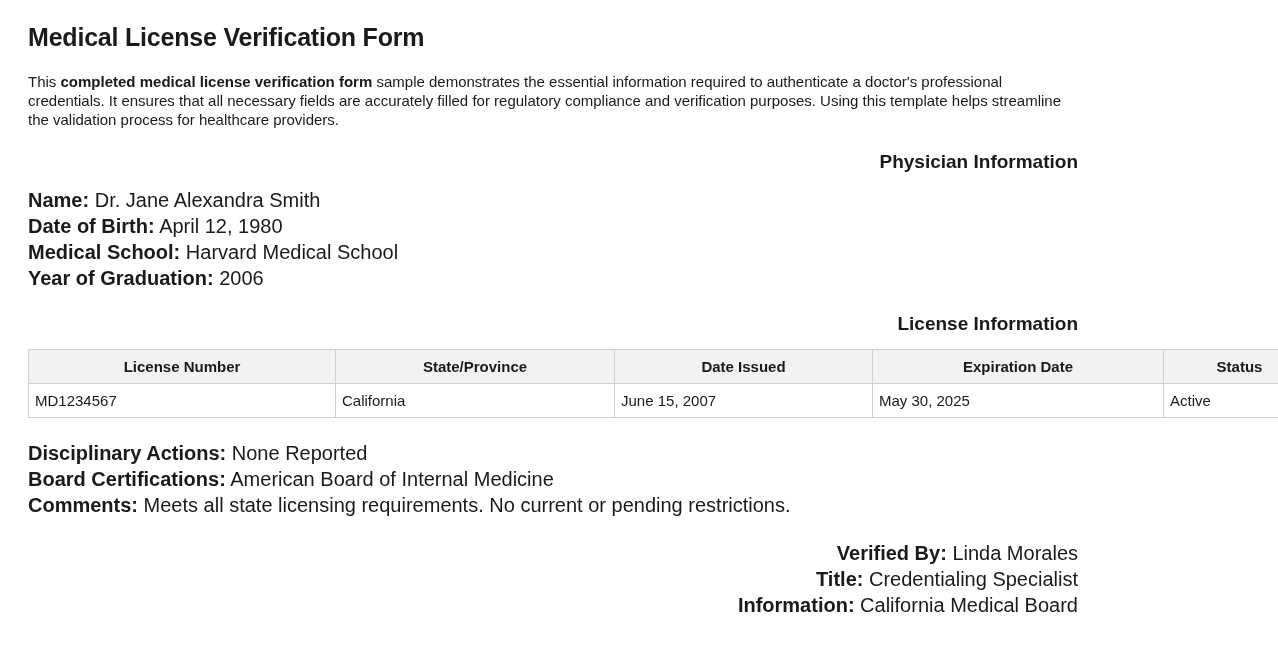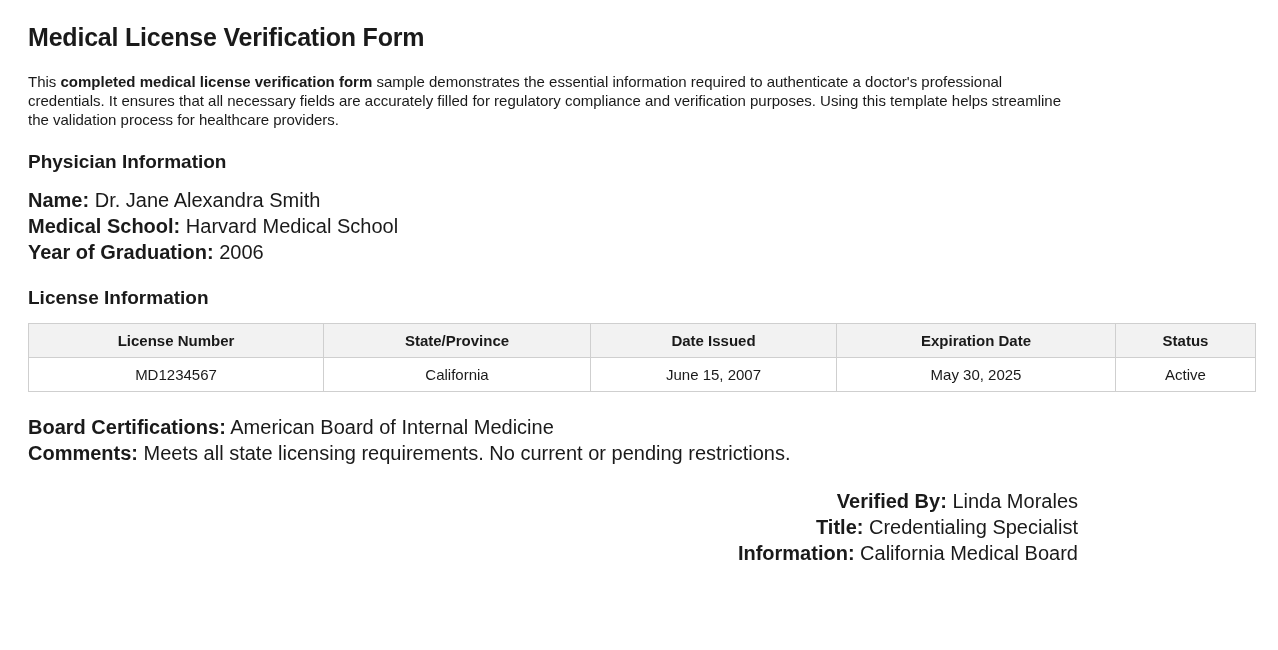--- a/index.html
+++ b/index.html
@@ -30,20 +30,21 @@
     font-size: 15px;
     line-height: 19px;
     margin: 0 0 22px 0;
     max-width: 1205px;
   }
   p.intro b { font-weight: bold; }
   h2.section {
     font-size: 19px;
     font-weight: bold;
     margin: 0 0 14px 0;
+    text-align: right;
   }
   .field-list {
     margin: 0 0 22px 0;
   }
   .field-row {
     font-size: 20px;
     line-height: 26px;
   }
   .field-label {
     font-weight: bold;
@@ -54,30 +55,30 @@
   table.license-table {
     border-collapse: collapse;
     width: 1222px;
     margin: 0 0 22px 0;
     table-layout: fixed;
   }
   table.license-table th,
   table.license-table td {
     border: 1px solid #cfcfcf;
     font-size: 15px;
-    padding: 8px 0;
+    padding: 8px 6px;
     height: 14px;
   }
   table.license-table th {
     background: #f2f2f2;
     font-weight: bold;
     text-align: center;
   }
   table.license-table td {
-    text-align: center;
+    text-align: left;
   }
   .col-1 { width: 294px; }
   .col-2 { width: 266px; }
   .col-3 { width: 245px; margin-left: 46px; }
   .col-4 { width: 278px; }
   .col-5 { width: 139px; }
   .verify-block {
     text-align: right;
   }
 </style>
@@ -89,20 +90,24 @@
   <h1 class="doc-title">Medical License Verification Form</h1>
 
   <p class="intro"><span>This </span><b>completed medical license verification form</b><span> sample demonstrates the essential information required to authenticate a doctor's professional credentials. It ensures that all necessary fields are accurately filled for regulatory compliance and verification purposes. Using this template helps streamline the validation process for healthcare providers.</span></p>
 
   <h2 class="section">Physician Information</h2>
 
   <div class="field-list">
     <div class="field-row">
       <span class="field-label">Name:</span>
       <span class="field-value">Dr. Jane Alexandra Smith</span>
+    </div>
+    <div class="field-row">
+      <span class="field-label">Date of Birth:</span>
+      <span class="field-value">April 12, 1980</span>
     </div>
     <div class="field-row">
       <span class="field-label">Medical School:</span>
       <span class="field-value">Harvard Medical School</span>
     </div>
     <div class="field-row">
       <span class="field-label">Year of Graduation:</span>
       <span class="field-value">2006</span>
     </div>
   </div>
@@ -126,20 +131,24 @@
         <td class="col-3">June 15, 2007</td>
         <td class="col-4">May 30, 2025</td>
         <td class="col-5">Active</td>
       </tr>
     </tbody>
   </table>
 
 
   <div class="field-list">
     <div class="field-row">
+      <span class="field-label">Disciplinary Actions:</span>
+      <span class="field-value">None Reported</span>
+    </div>
+    <div class="field-row">
       <span class="field-label">Board Certifications:</span>
       <span class="field-value">American Board of Internal Medicine</span>
     </div>
     <div class="field-row">
       <span class="field-label">Comments:</span>
       <span class="field-value">Meets all state licensing requirements. No current or pending restrictions.</span>
     </div>
   </div>
 
   <div class="verify-block">

